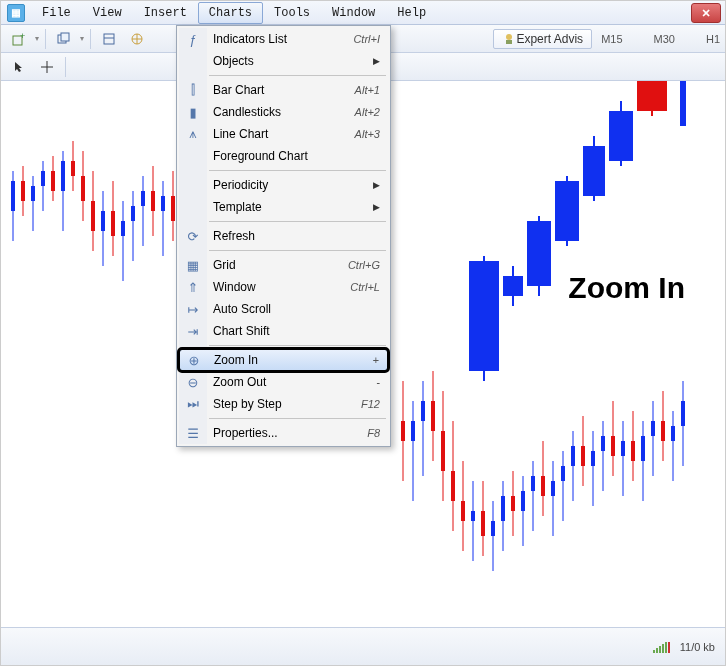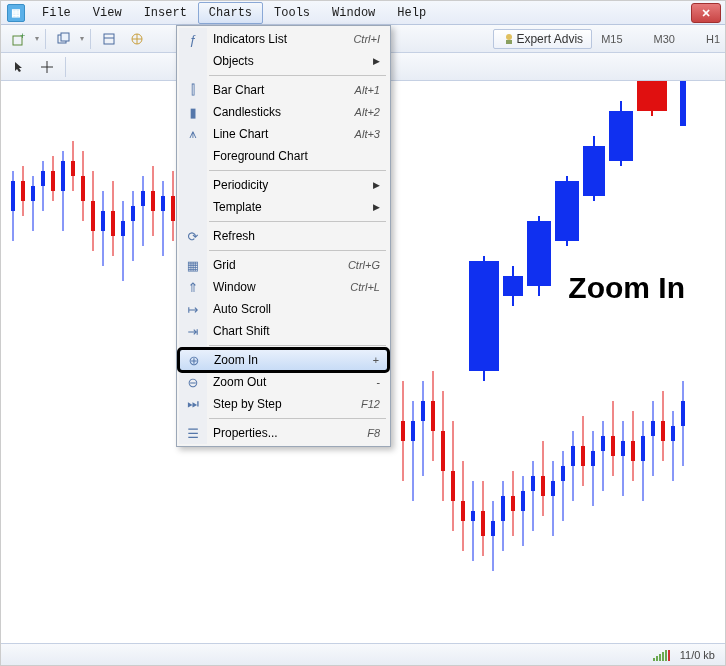--- a/index.html
+++ b/index.html
@@ -153,21 +153,21 @@
     border:1px solid #A03030;
     border-radius:3px;
     color:#fff;
     display:flex;align-items:center;justify-content:center;
     font-size:11px;font-weight:bold;
   }
   
   .statusbar {
     position:absolute;
     bottom:0; left:0; right:0;
-    height:22px;
+    height:38px;
     background:linear-gradient(#F7F9FC,#E8EDF5);
     border-top:1px solid #C5D0E3;
     display:flex;
     align-items:center;
     justify-content:flex-end;
     padding-right:10px;
     gap:10px;
     font-size:11px;
     color:#444;
   }

